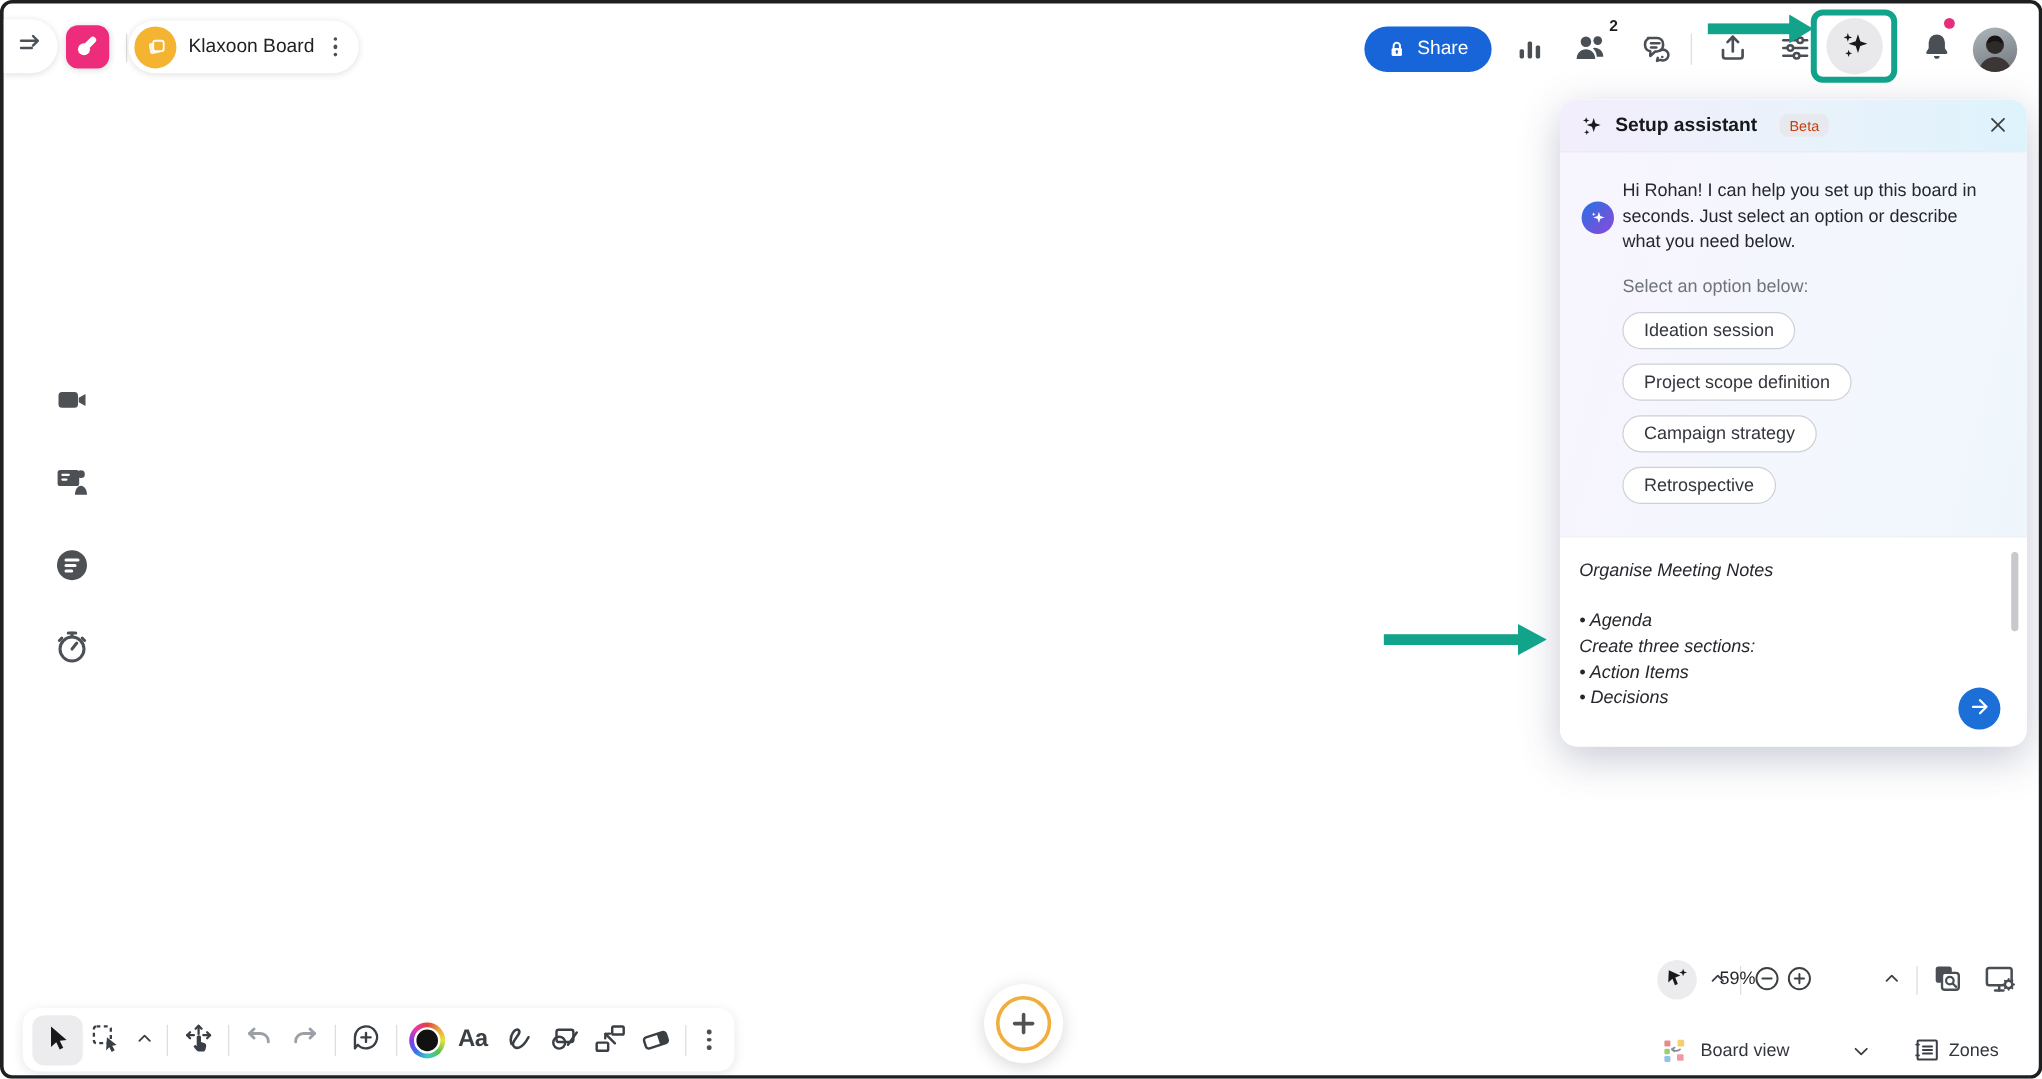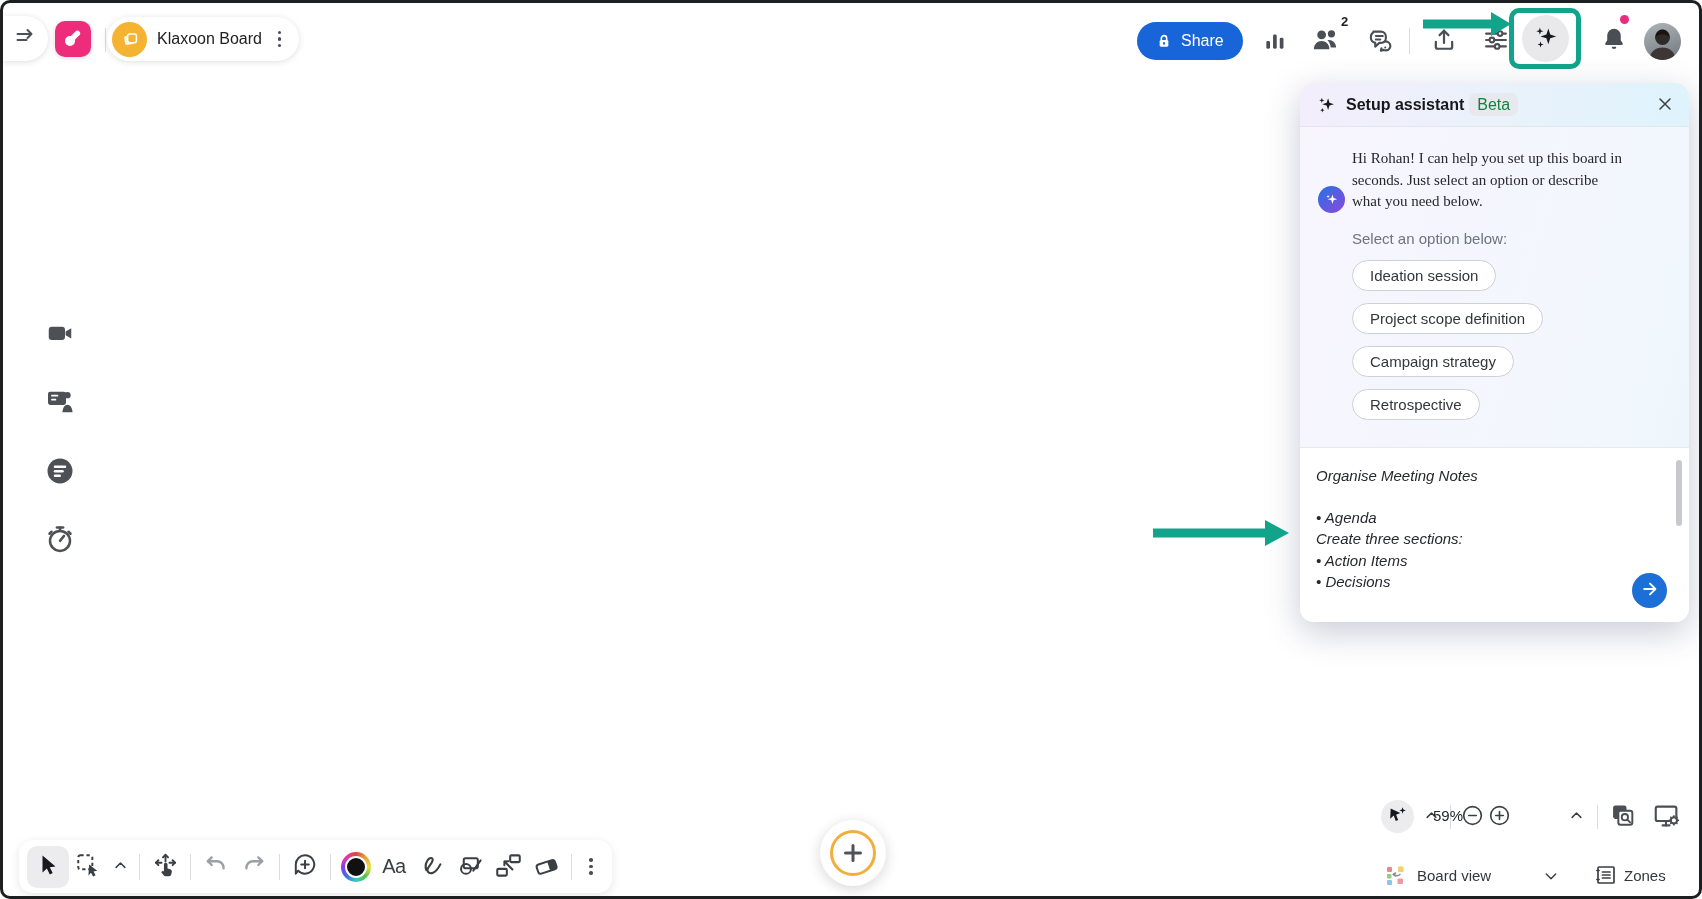--- a/index.html
+++ b/index.html
@@ -50,25 +50,25 @@
     position: absolute; }
 
   
   .panel { left: 1297px; top: 80px; width: 389px; height: 539px; border-radius: 14px;
     background: linear-gradient(105deg,#f8f5fd 0%, #f2f7fd 70%, #ecf6fc 100%);
     box-shadow: 0 10px 34px rgba(60,70,110,.28); }
   .panel-header { height: 44px; border-radius: 14px 14px 0 0; display: flex; align-items: center;
     padding: 0 16px; background: linear-gradient(90deg,#f3eefb 0%, #e9f2fb 55%, #def3fc 100%);
     border-bottom: 1px solid #e3e6ec; position: relative; }
   .panel-title { font-size: 16px; font-weight: 700; color: #16181c; margin-left: 10px; }
-  .beta-badge { margin-left: 5px; font-size: 16px; color: #15803d; background: #e7e9ee;
+  .beta-badge { margin-left: 19px; font-size: 12px; color: #c2410c; background: #e7e9ee;
     padding: 2.5px 8px; border-radius: 7px; }
   .panel-close { position: absolute; right: 13px; top: 11px; width: 22px; height: 22px; }
   .panel-body { padding: 21px 18px 0 18px; }
-  .msg-row { display: flex; align-items: flex-end; font-family: Liberation Serif, serif; }
+  .msg-row { display: flex; align-items: center; }
   .msg-avatar { width: 27px; height: 27px; border-radius: 50%; flex: 0 0 27px;
     background: linear-gradient(135deg,#2e6fe4 10%, #6a56dd 65%, #8a4bdf 100%);
     display: flex; align-items: center; justify-content: center; margin-top: 2px; }
   .msg-text { margin-left: 7px; font-size: 15px; line-height: 21.5px; color: #26282e; white-space: nowrap; }
   .select-prompt { margin: 17px 0 0 34px; font-size: 15px; color: #6e747c; }
   .pills { margin: 13px 0 0 34px; display: flex; flex-direction: column; gap: 12px; align-items: flex-start; }
   .pill { padding: 6px 17px; border: 1px solid #ccd1d8; border-radius: 17px; background: #fff;
     font-size: 15px; color: #33373d; }
   .composer { position: absolute; left: 0; right: 0; top: 364px; bottom: 0; background: #fff;
     border-top: 1px solid #e7e9ec; border-radius: 0 0 14px 14px; padding: 17px 16px; cursor: text; font-style: italic; }
@@ -85,21 +85,21 @@
   
   .rail-btn { left: 40px; width: 34px; height: 34px; }
 
   
   .toolbar { left: 16px; top: 837px; height: 53px; border-radius: 14px; background: #fff;
     box-shadow: 0 2px 10px rgba(0,0,0,.10); display: flex; align-items: center; padding: 0 8px; }
   .tool { width: 38px; height: 42px; display: flex; align-items: center; justify-content: center; }
   .tool.sel { background: #ececee; border-radius: 10px; width: 42px; }
   .tool.narrow { width: 26px; }
   .toolbar .vdiv { height: 26px; margin: 0 6px; }
-  .aa-label { font-size: 20px; font-weight: 400; color: #3a3f45; letter-spacing: -0.5px; }
+  .aa-label { font-size: 20px; font-weight: 700; color: #3a3f45; letter-spacing: -0.5px; }
 
   
   .center-add { left: 817px; top: 817px; width: 66px; height: 66px; border-radius: 50%; background: #fff;
     box-shadow: 0 3px 14px rgba(0,0,0,.16); display: flex; align-items: center; justify-content: center; }
   .center-add .ring { width: 46px; height: 46px; border-radius: 50%; border: 3px solid #F2AE3C;
     display: flex; align-items: center; justify-content: center; }
 
   
   .laser-btn { left: 1378px; top: 797px; width: 33px; height: 33px; border-radius: 50%; background: #ececee; }
   .zoom-text { left: 1430px; top: 804px; font-size: 15px; color: #26282b; }

